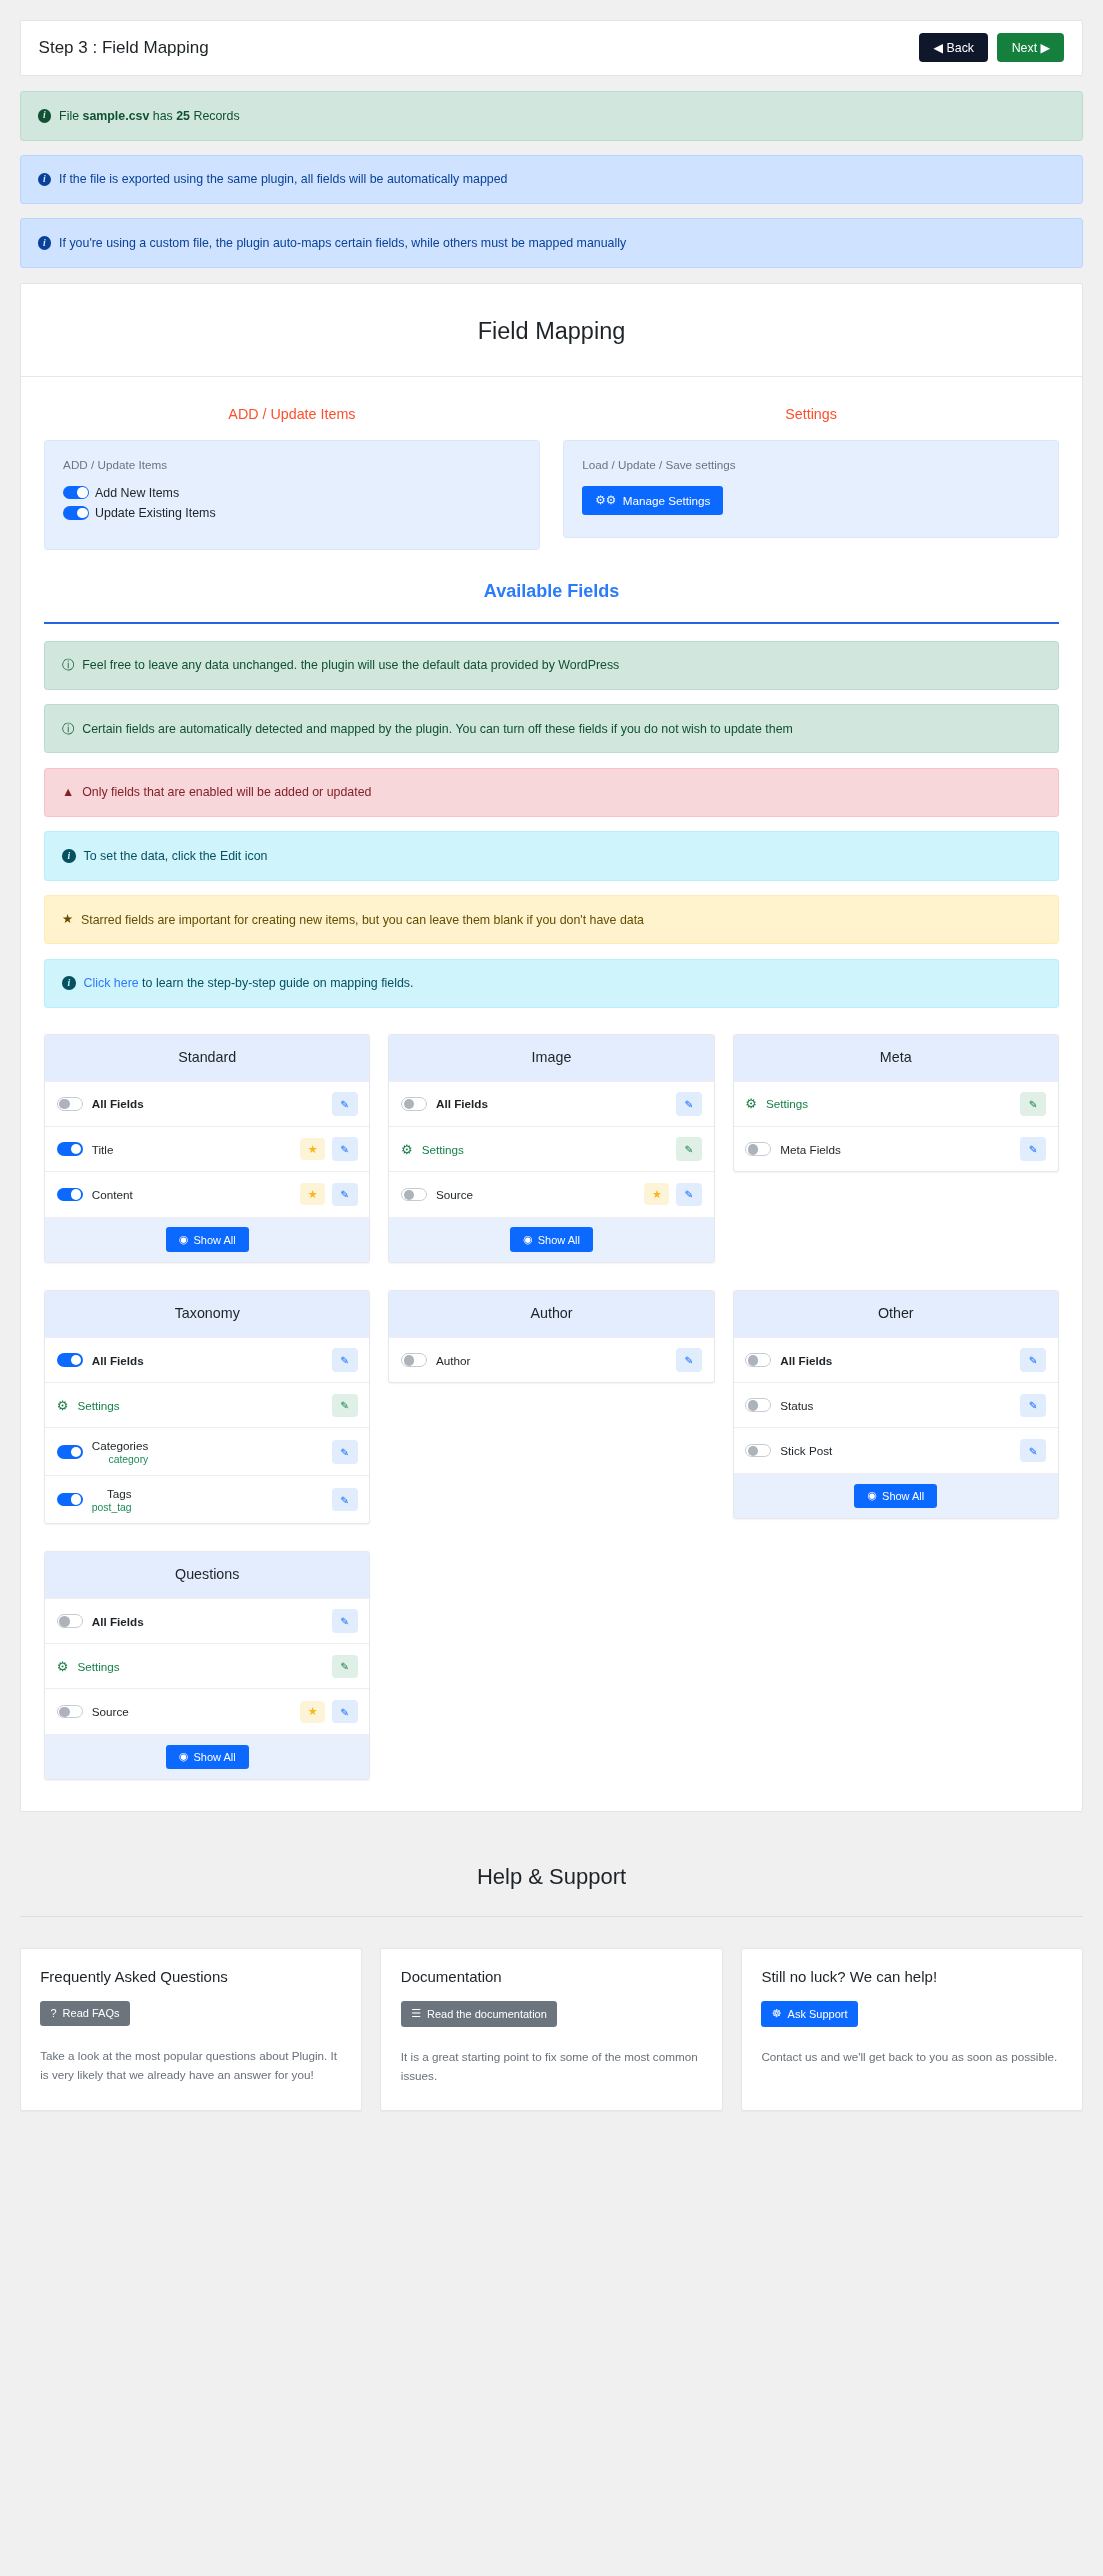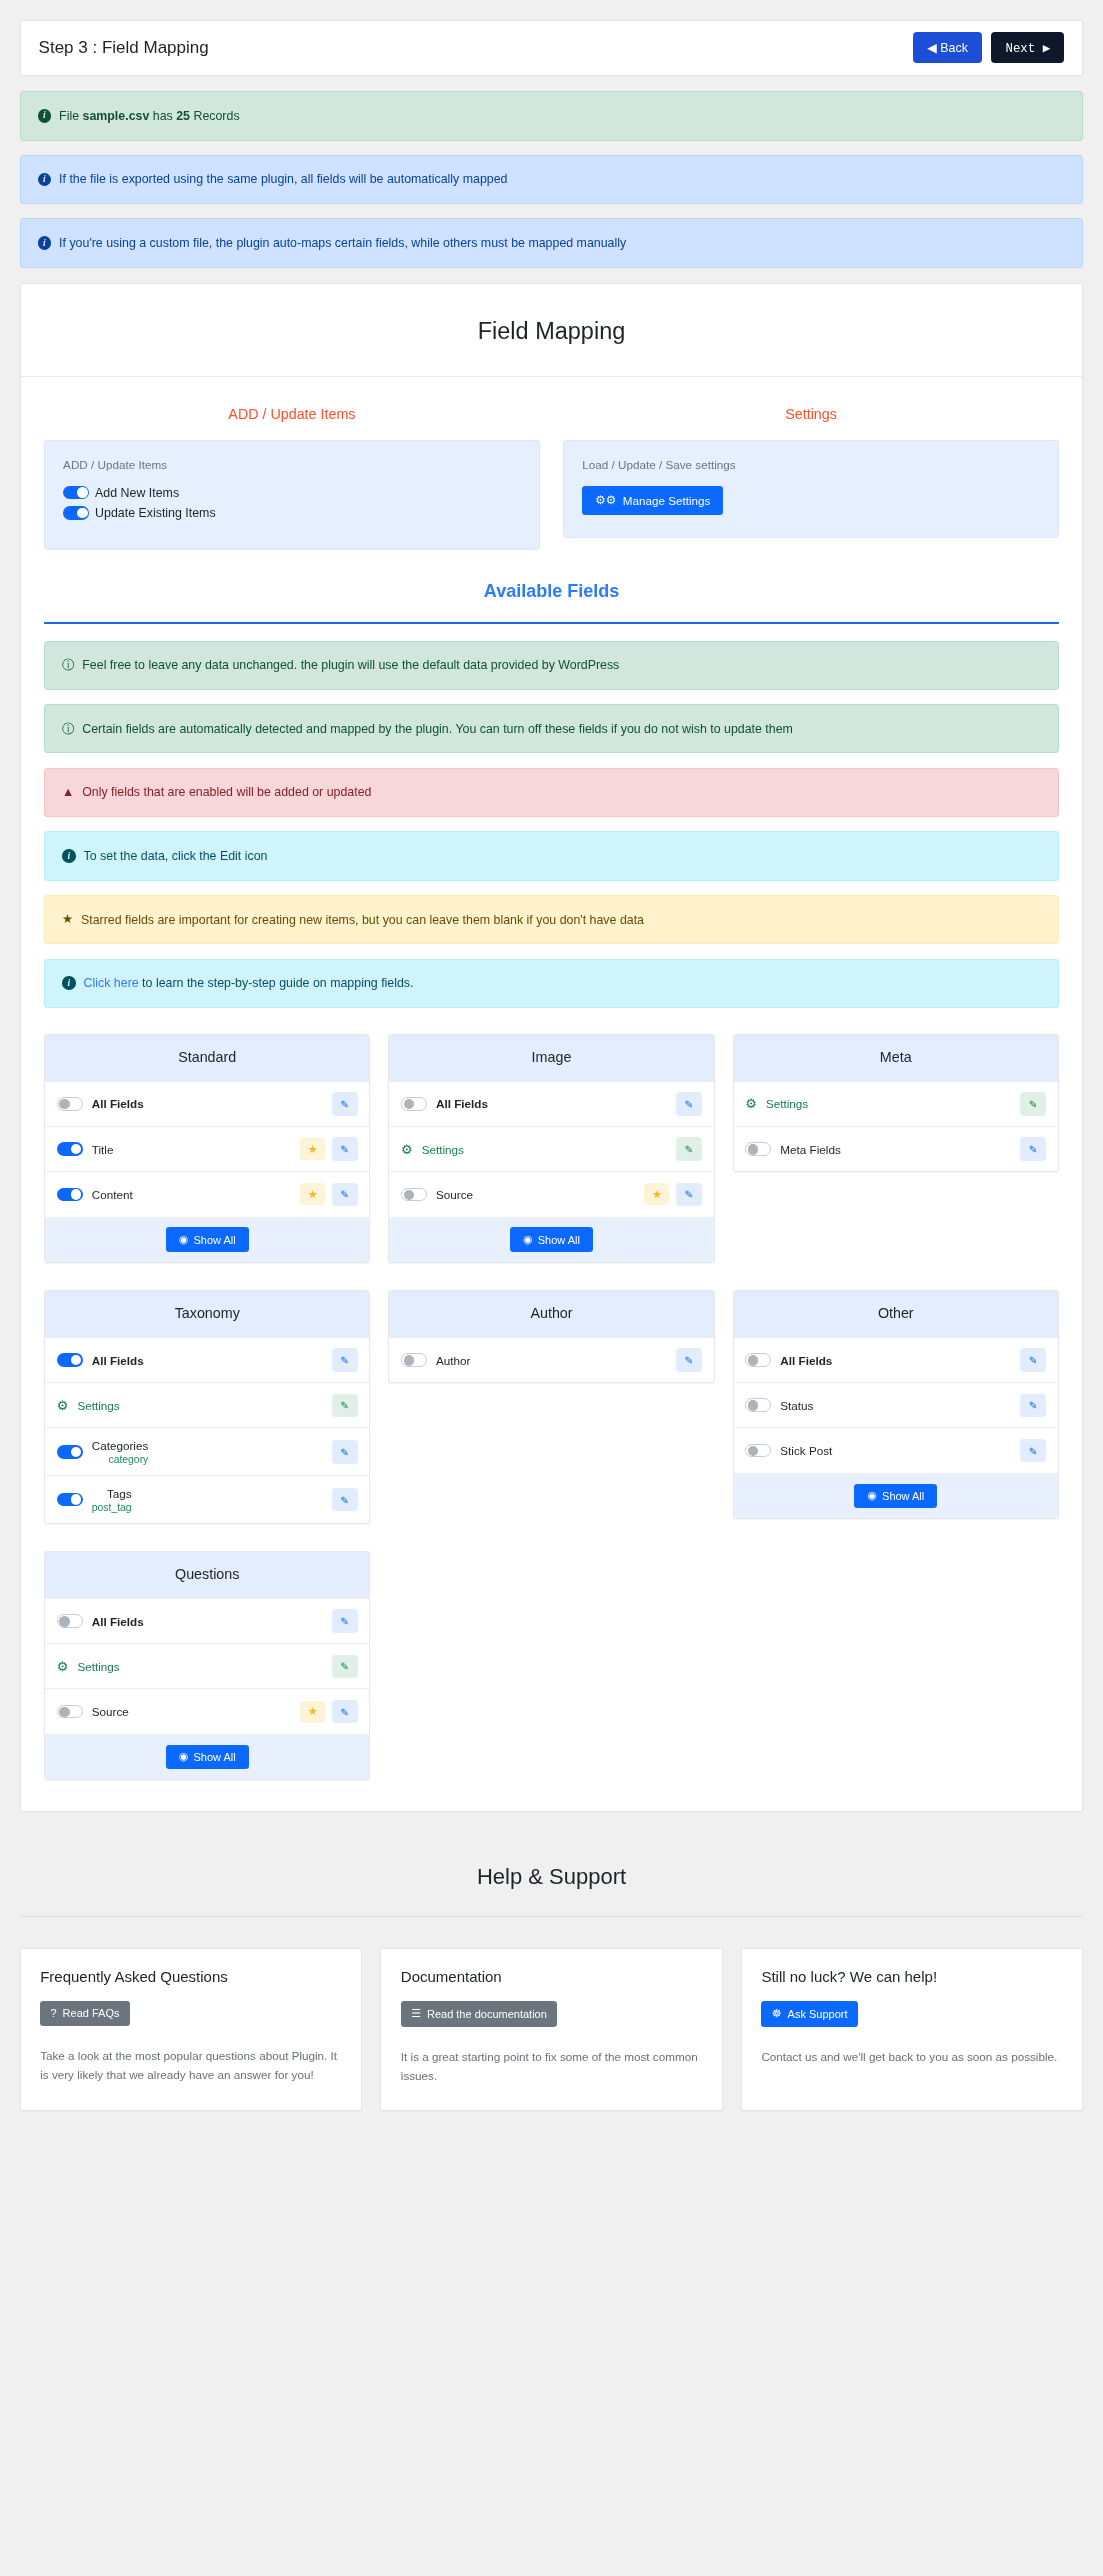--- a/index.html
+++ b/index.html
@@ -24,22 +24,22 @@
     padding: 0 18px;
   }
   .topbar-title { font-size: 17px; color: #1d2327; font-weight: 400; }
   .topbar-actions { display: flex; gap: 9px; }
   .btn-back, .btn-next {
     border: none; border-radius: 3.9px;
     color: #fff; font-size: 12.4px;
     padding: 7.2px 14.3px; cursor: pointer;
     font-family: inherit; white-space: nowrap;
   }
-  .btn-back { background: #1d4ed8; }
-  .btn-next { background: #0f172a; font-family: Liberation Mono, monospace; }
+  .btn-back { background: #0f172a; }
+  .btn-next { background: #15803d; }
 
   
   .notices { margin: 15.6px 19.6px 0 19.6px; display: flex; flex-direction: column; gap: 14.3px; }
   .notice {
     border-radius: 3.3px;
     padding: 15.6px 17px;
     font-size: 12.4px;
     display: flex; align-items: center; gap: 7.8px;
     line-height: 1.3;
   }

